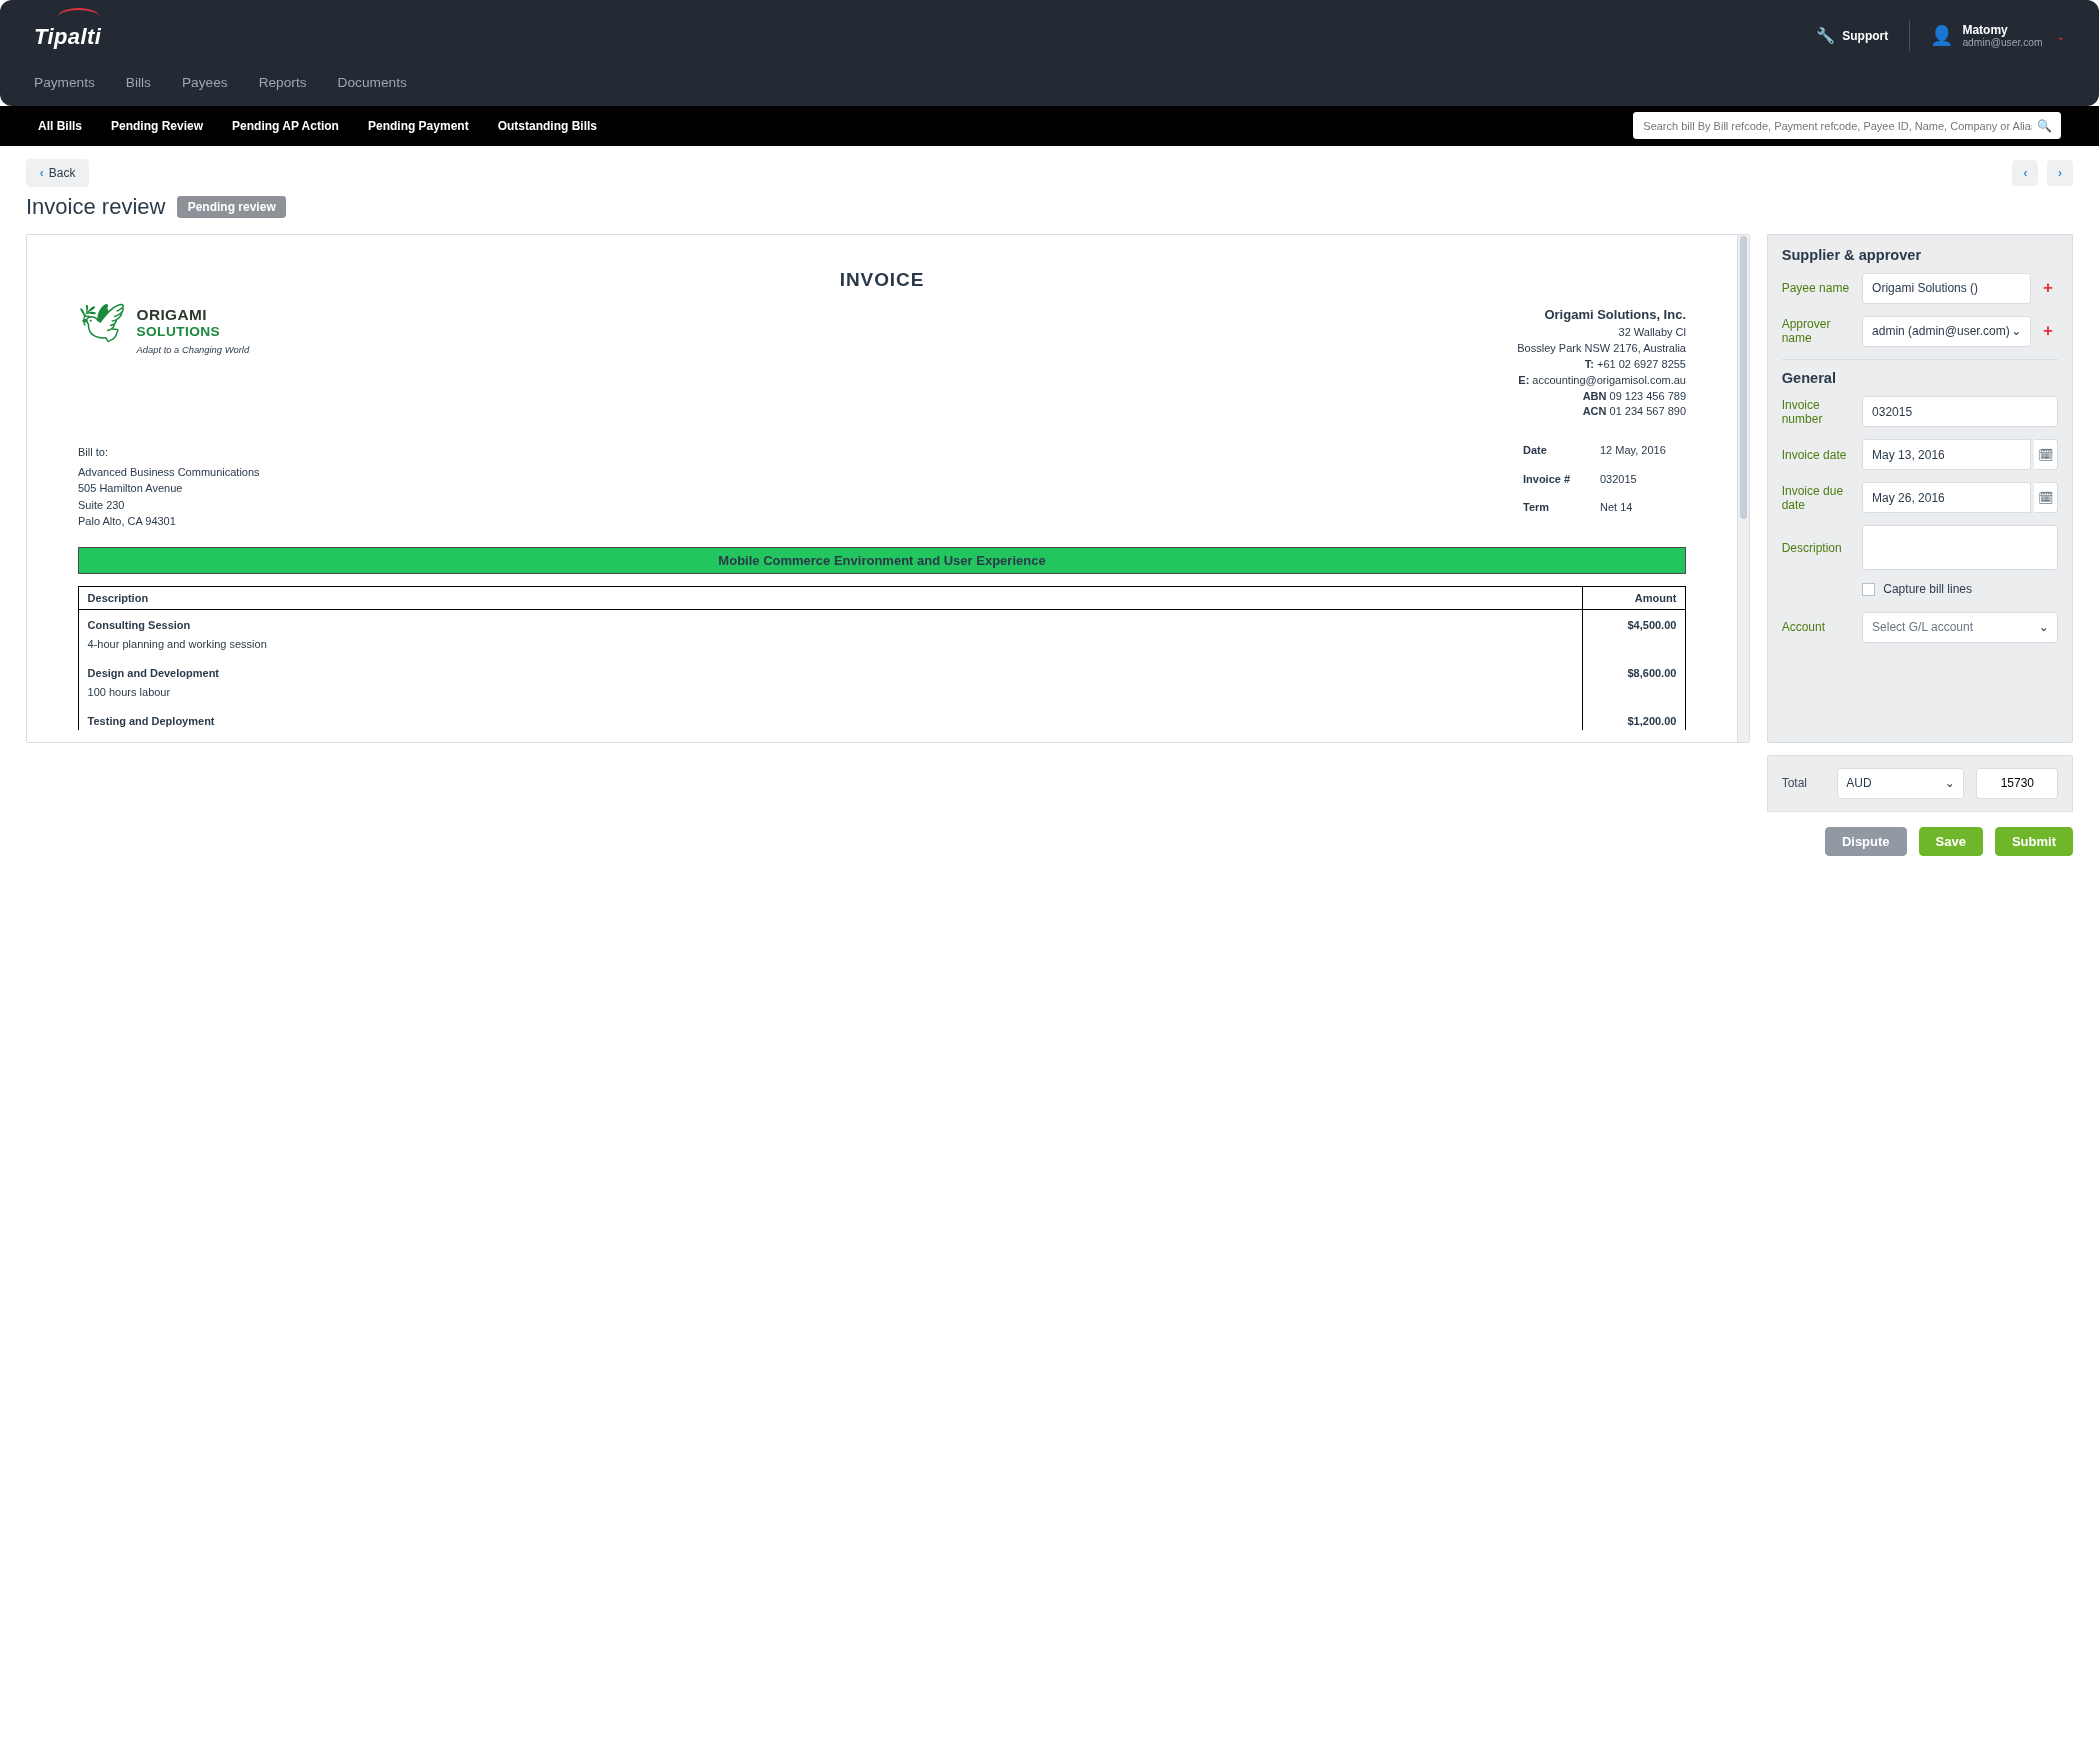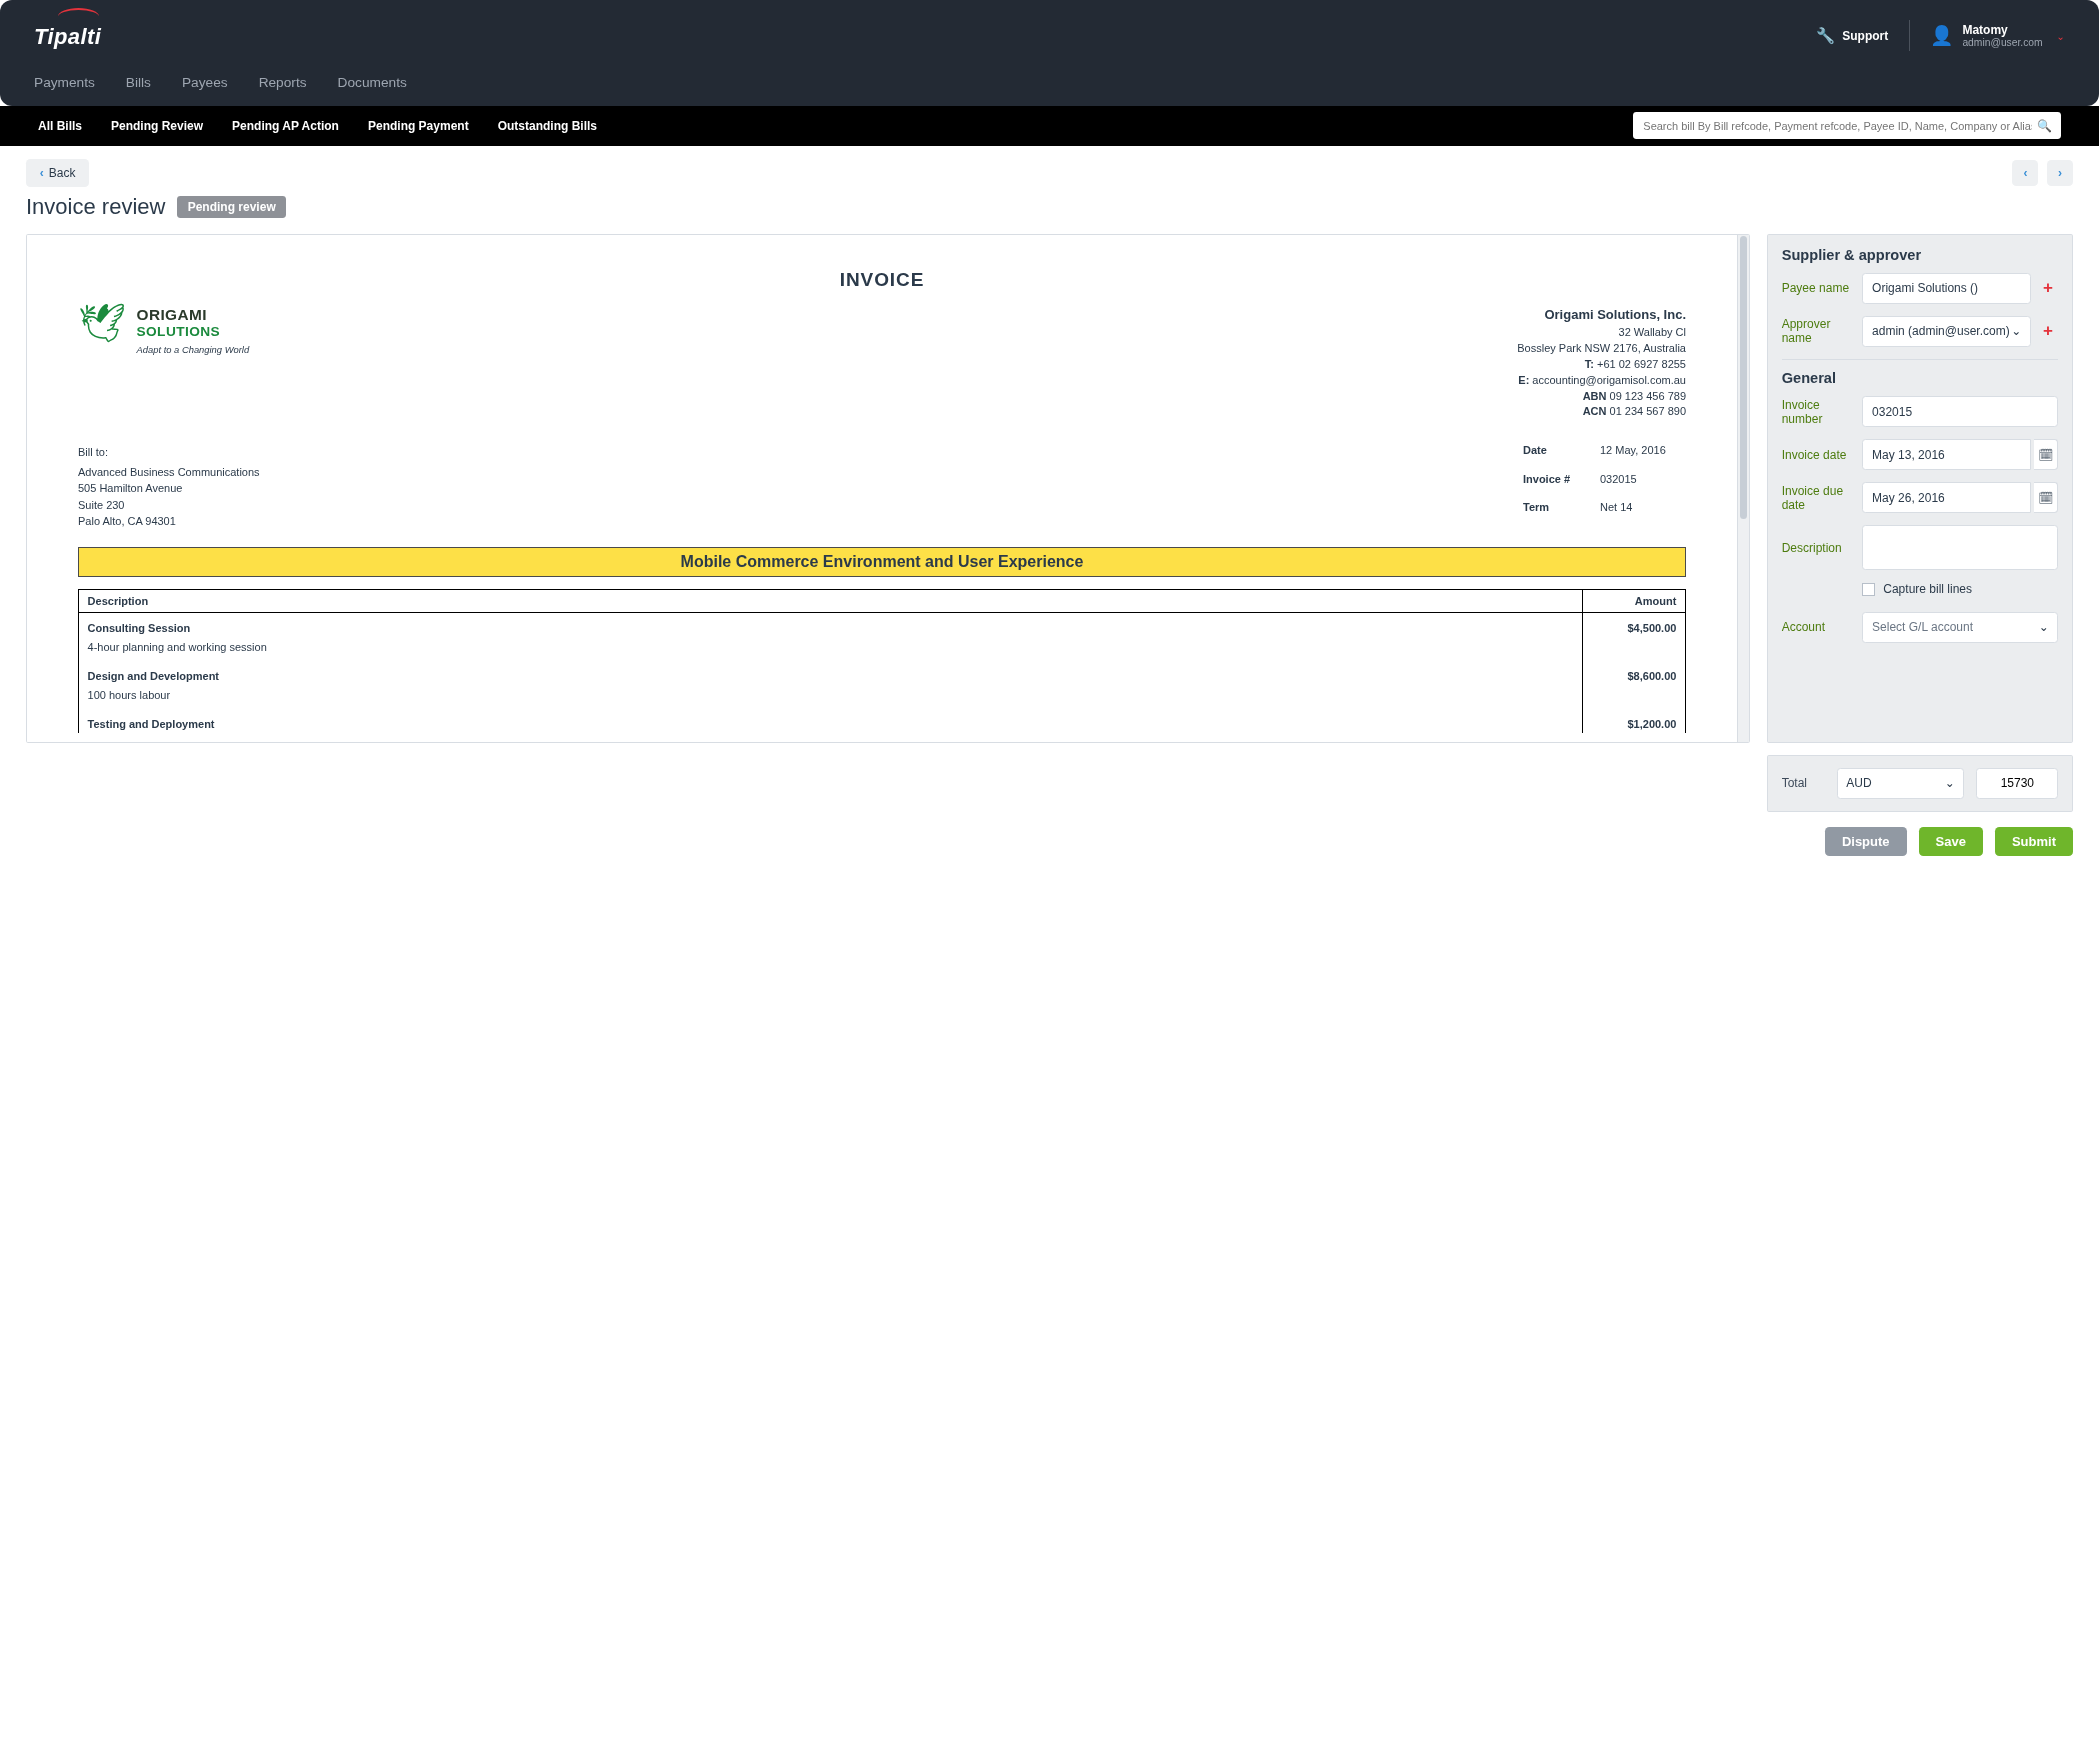--- a/index.html
+++ b/index.html
@@ -57,21 +57,21 @@
 .inv-addr { text-align: right; font-size: 11px; line-height: 1.45; }
 .inv-addr .company { font-weight: 700; font-size: 13px; }
 .inv-addr b { font-weight: 700; }
 
 .inv-mid { display: flex; justify-content: space-between; margin-bottom: 17px; font-size: 11px; }
 .billto-label { font-weight: 400; margin-bottom: 3px; }
 .billto div { line-height: 1.5; }
 .inv-meta { display: grid; grid-template-columns: 77px 86px; row-gap: 0; }
 .inv-meta .lab { font-weight: 700; }
 
-.proj-bar { background: #fde047; border: 0.9px solid #4a4a4a; text-align: center; font-weight: 700; padding: 5.1px 0; font-size: 16px; margin-bottom: 12px; }
+.proj-bar { background: #22c55e; border: 0.9px solid #4a4a4a; text-align: center; font-weight: 700; padding: 5.1px 0; font-size: 13px; margin-bottom: 12px; }
 
 .items-table { width: 100%; border-collapse: collapse; font-size: 11px; }
 .items-table th { border: 1.7px solid #000; padding: 5.1px 8.6px; text-align: left; font-weight: 700; }
 .items-table th.amt, .items-table td.amt { text-align: right; }
 .items-table td { border-left: 1.7px solid #000; border-right: 1.7px solid #000; padding: 3.4px 8.6px; }
 .items-table tr.item-title td { padding-top: 8.6px; font-weight: 700; }
 .items-table tr.item-sub td { padding-bottom: 8.6px; }
 .items-table td.amt-cell { vertical-align: top; padding-top: 8.6px; font-weight: 400; }
 
 .side-pane { flex: 0 0 306px; background: #ebedef; border: 0.9px solid #d8dde3; border-radius: 1.7px; padding: 12px 13.7px; font-size: 12px; color: #2b3a4a; }

